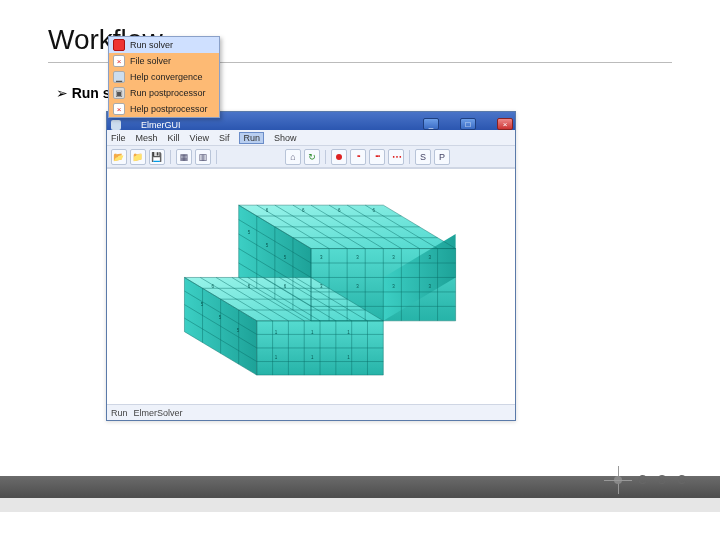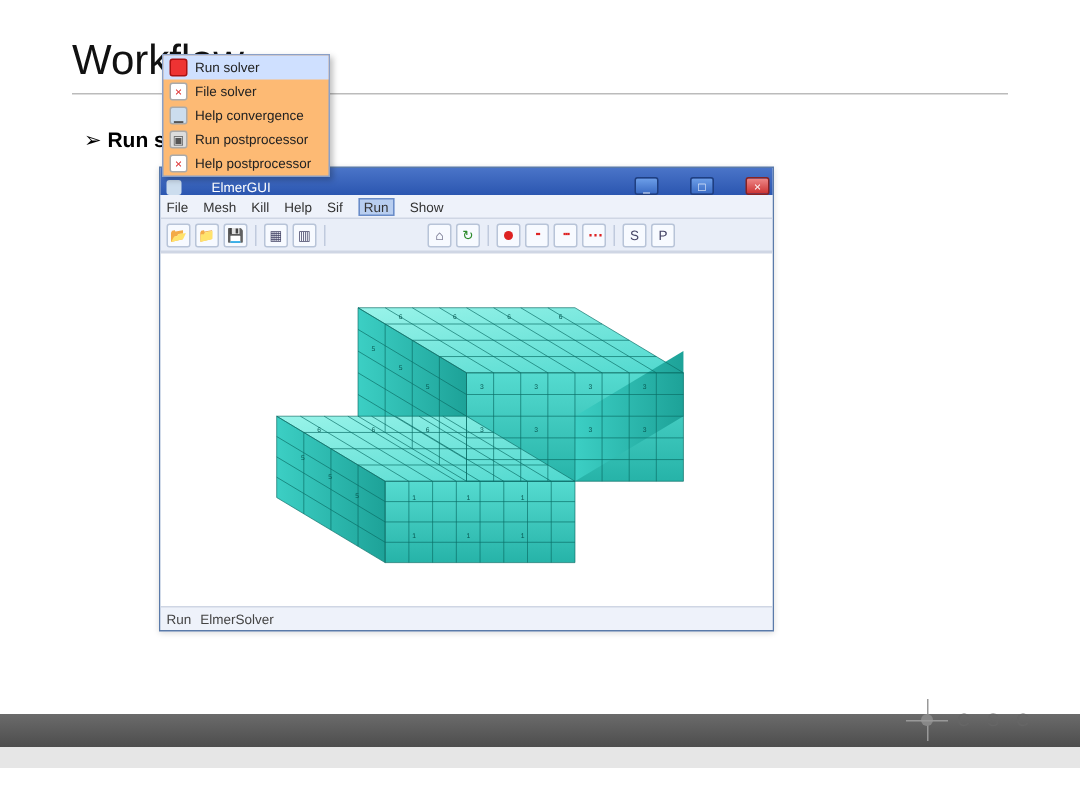--- a/index.html
+++ b/index.html
@@ -204,21 +204,21 @@
       <div class="tb-spacer"></div>
       <div class="win-btn">_</div>
       <div class="win-btn">□</div>
       <div class="win-btn close">×</div>
     </div>
 
     <div class="menubar">
       <span class="mi">File</span>
       <span class="mi">Mesh</span>
       <span class="mi">Kill</span>
-      <span class="mi">Help</span>
+      <span class="mi">View</span>
       <span class="mi">Sif</span>
       <span class="mi active">Run</span>
       <span class="mi">Show</span>
     </div>
 
     <div class="toolbar">
       <div class="tool-btn">📂</div>
       <div class="tool-btn">📁</div>
       <div class="tool-btn">💾</div>
       <div class="tool-sep"></div>

